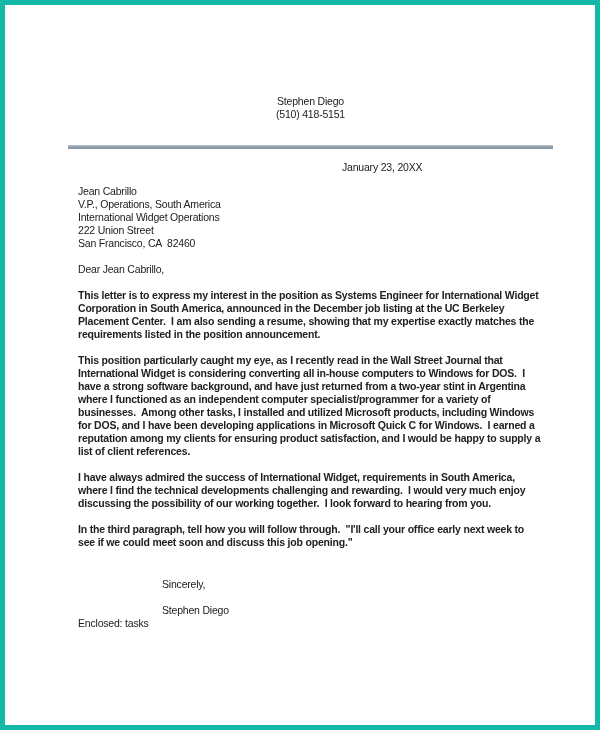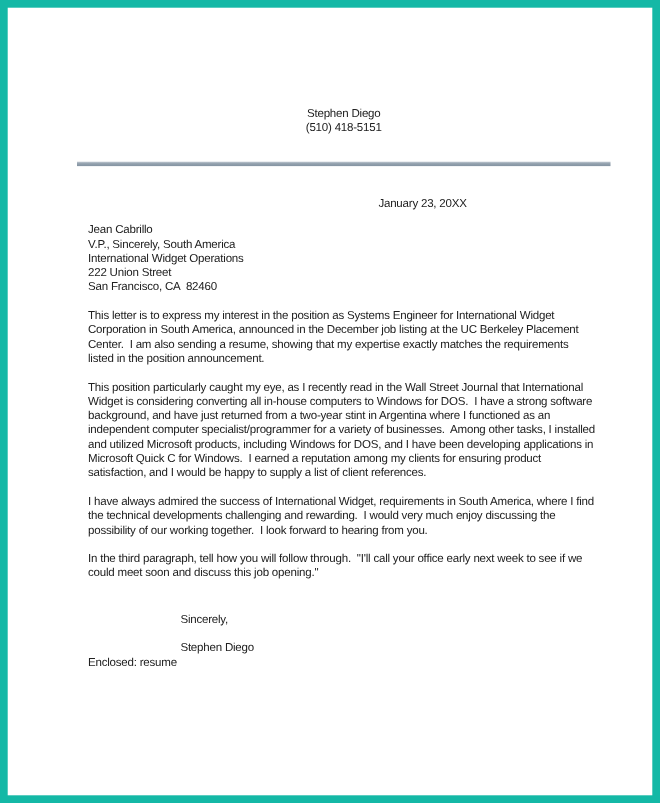--- a/index.html
+++ b/index.html
@@ -6,21 +6,21 @@
     margin: 0;
     padding: 0;
     background: #ffffff;
   }
   .page {
     position: relative;
     width: 600px;
     height: 730px;
     box-sizing: border-box;
     background: #ffffff;
-    border: 7px solid #14b8a6;
+    border: 5px solid #14b8a6;
     overflow: hidden;
     font-family: "Liberation Sans", "DejaVu Sans", sans-serif;
     font-size: 10.5px;
     line-height: 13px;
     letter-spacing: -0.2px;
     color: #212121;
   }
   .content {
     box-sizing: border-box;
     width: 100%;
@@ -34,28 +34,29 @@
     width: 485px;
   }
   .rule {
     width: 485px;
     height: 4px;
     margin-left: -10px;
     margin-top: 24px;
     background: linear-gradient(to bottom, #c0c8d0 0%, #93a1ae 45%, #8494a2 100%);
   }
   .date-line {
-    margin-top: 28px;
+    margin-top: 12px;
     margin-left: 264px;
   }
   .recipient-block { margin-top: 11px; }
   .salutation { margin-top: 13px; }
   .para {
     margin: 13px 0 0 0;
     max-width: 475px;
+    font-weight: bold;
   }
   .sig-block {
     margin-top: 29px;
     margin-left: 84px;
   }
   .sig-name { margin-top: 13px; }
   .enclosure { margin-top: 0; }
 </style>
 </head>
 <body>
@@ -67,33 +68,34 @@
       <div class="txt">Stephen Diego</div>
       <div class="txt">(510) 418-5151</div>
     </div>
 
     <div class="rule"></div>
 
     <div class="date-line txt">January 23, 20XX</div>
 
     <div class="recipient-block">
       <div class="txt">Jean Cabrillo</div>
-      <div class="txt">V.P., Sincerely, South America</div>
+      <div class="txt">V.P., Operations, South America</div>
       <div class="txt">International Widget Operations</div>
       <div class="txt">222 Union Street</div>
       <div class="txt">San Francisco, CA  82460</div>
     </div>
 
+    <div class="salutation txt">Dear Jean Cabrillo,</div>
 
     <p class="para txt">This letter is to express my interest in the position as Systems Engineer for International Widget Corporation in South America, announced in the December job listing at the UC Berkeley Placement Center.  I am also sending a resume, showing that my expertise exactly matches the requirements listed in the position announcement.</p>
     <p class="para txt">This position particularly caught my eye, as I recently read in the Wall Street Journal that International Widget is considering converting all in-house computers to Windows for DOS.  I have a strong software background, and have just returned from a two-year stint in Argentina where I functioned as an independent computer specialist/programmer for a variety of businesses.  Among other tasks, I installed and utilized Microsoft products, including Windows for DOS, and I have been developing applications in Microsoft Quick C for Windows.  I earned a reputation among my clients for ensuring product satisfaction, and I would be happy to supply a list of client references.</p>
     <p class="para txt">I have always admired the success of International Widget, requirements in South America, where I find the technical developments challenging and rewarding.  I would very much enjoy discussing the possibility of our working together.  I look forward to hearing from you.</p>
     <p class="para txt">In the third paragraph, tell how you will follow through.  "I'll call your office early next week to see if we could meet soon and discuss this job opening."</p>
 
     <div class="sig-block">
       <div class="txt">Sincerely,</div>
       <div class="sig-name txt">Stephen Diego</div>
     </div>
 
-    <div class="enclosure txt">Enclosed: resume</div>
+    <div class="enclosure txt">Enclosed: tasks</div>
 
   </div>
 </div>
 
 </body></html>

